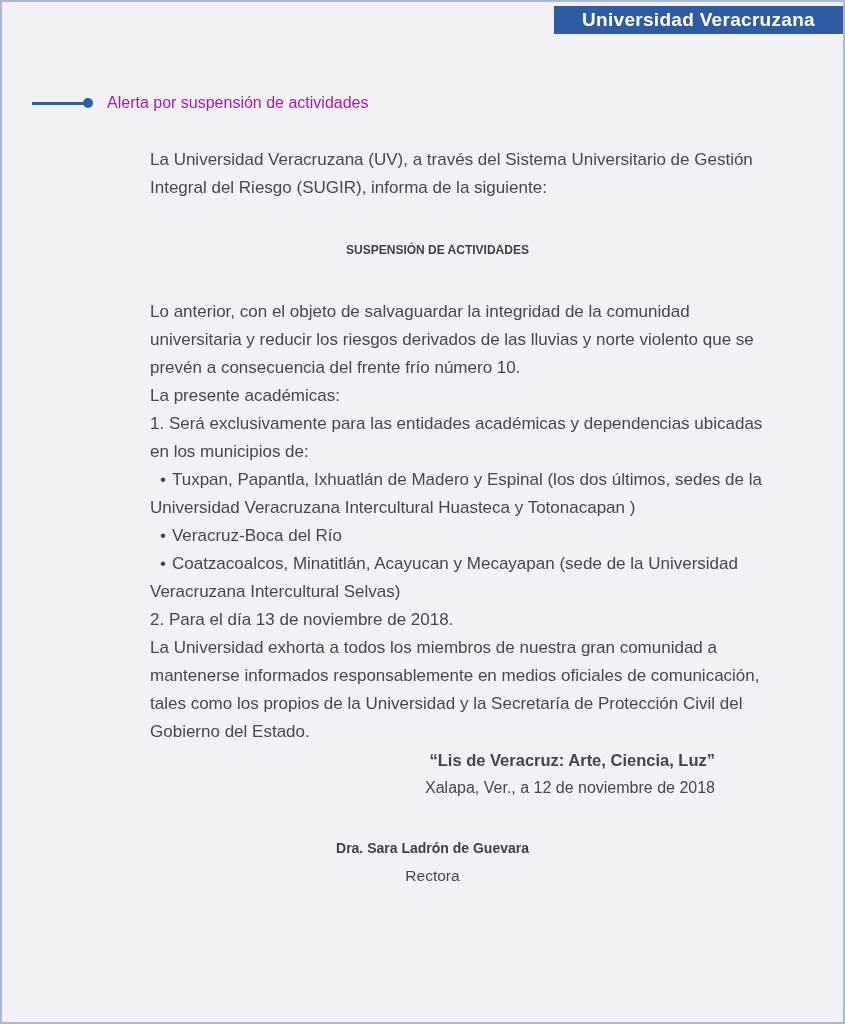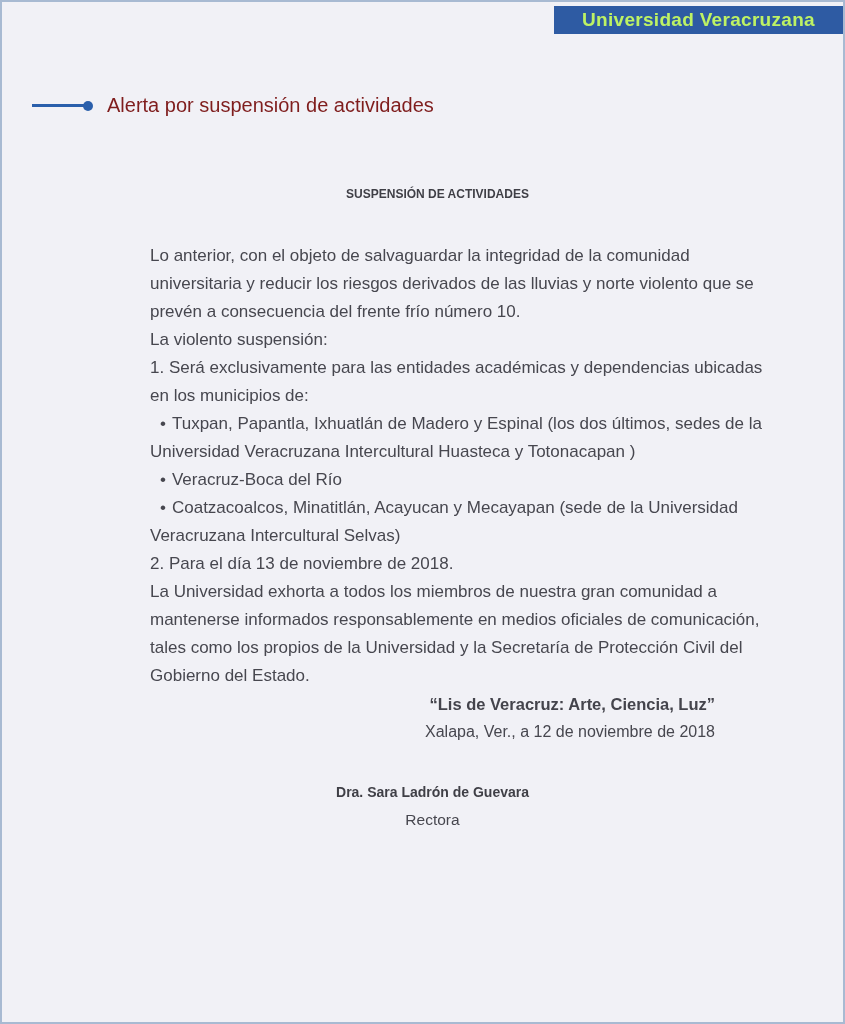--- a/index.html
+++ b/index.html
@@ -18,21 +18,21 @@
     overflow: hidden;
     color: #47474f;
   }
   .banner {
     position: absolute;
     top: 4px;
     right: 0;
     width: 289px;
     height: 28px;
     background: #2e5ba3;
-    color: #bef264;
+    color: #ffffff;
     font-size: 19px;
     font-weight: 600;
     letter-spacing: 0.3px;
     display: flex;
     align-items: center;
     justify-content: center;
   }
   .heading-row {
     position: absolute;
     top: 92px;
@@ -49,23 +49,23 @@
   .rule-dot {
     display: inline-block;
     width: 10px;
     height: 10px;
     border-radius: 50%;
     background: #2a5fab;
     margin-left: -1px;
   }
   .page-title {
     margin: 0 0 0 14px;
-    font-size: 20px;
+    font-size: 16px;
     font-weight: 400;
-    color: #7f1d1d;
+    color: #a21caf;
   }
   .content {
     position: absolute;
     top: 144px;
     left: 148px;
     width: 625px;
     font-size: 17px;
     line-height: 28px;
   }
   .content p { margin: 0; }
@@ -115,26 +115,27 @@
   <div class="banner">Universidad Veracruzana</div>
 
   <div class="heading-row">
     <span class="rule-line"></span>
     <span class="rule-dot"></span>
     <h1 class="page-title">Alerta por suspensión de actividades</h1>
   </div>
 
   <div class="content">
 
+    <p class="para">La Universidad Veracruzana (UV), a través del Sistema Universitario de Gestión Integral del Riesgo (SUGIR), informa de la siguiente:</p>
 
     <p class="doc-title">SUSPENSIÓN DE ACTIVIDADES</p>
 
     <p class="para">Lo anterior, con el objeto de salvaguardar la integridad de la comunidad universitaria y reducir los riesgos derivados de las lluvias y norte violento que se prevén a consecuencia del frente frío número 10.</p>
 
-    <p class="para lead">La violento suspensión:</p>
+    <p class="para lead">La presente académicas:</p>
 
     <p class="para numbered-1">1. Será exclusivamente para las entidades académicas y dependencias ubicadas en los municipios de:</p>
 
     <div class="bullet-list">
       <p class="bullet-item"><span class="bullet-marker">•</span><span class="wrapfix">Tuxpan, Papantla, Ixhuatlán de Madero y Espinal (los dos últimos, sedes de la Universidad Veracruzana Intercultural Huasteca y Totonacapan )</span></p>
       <p class="bullet-item"><span class="bullet-marker">•</span><span class="wrapfix">Veracruz-Boca del Río</span></p>
       <p class="bullet-item"><span class="bullet-marker">•</span><span class="wrapfix">Coatzacoalcos, Minatitlán, Acayucan y Mecayapan (sede de la Universidad Veracruzana Intercultural Selvas)</span></p>
     </div>
 
     <p class="para numbered-2">2. Para el día 13 de noviembre de 2018.</p>

